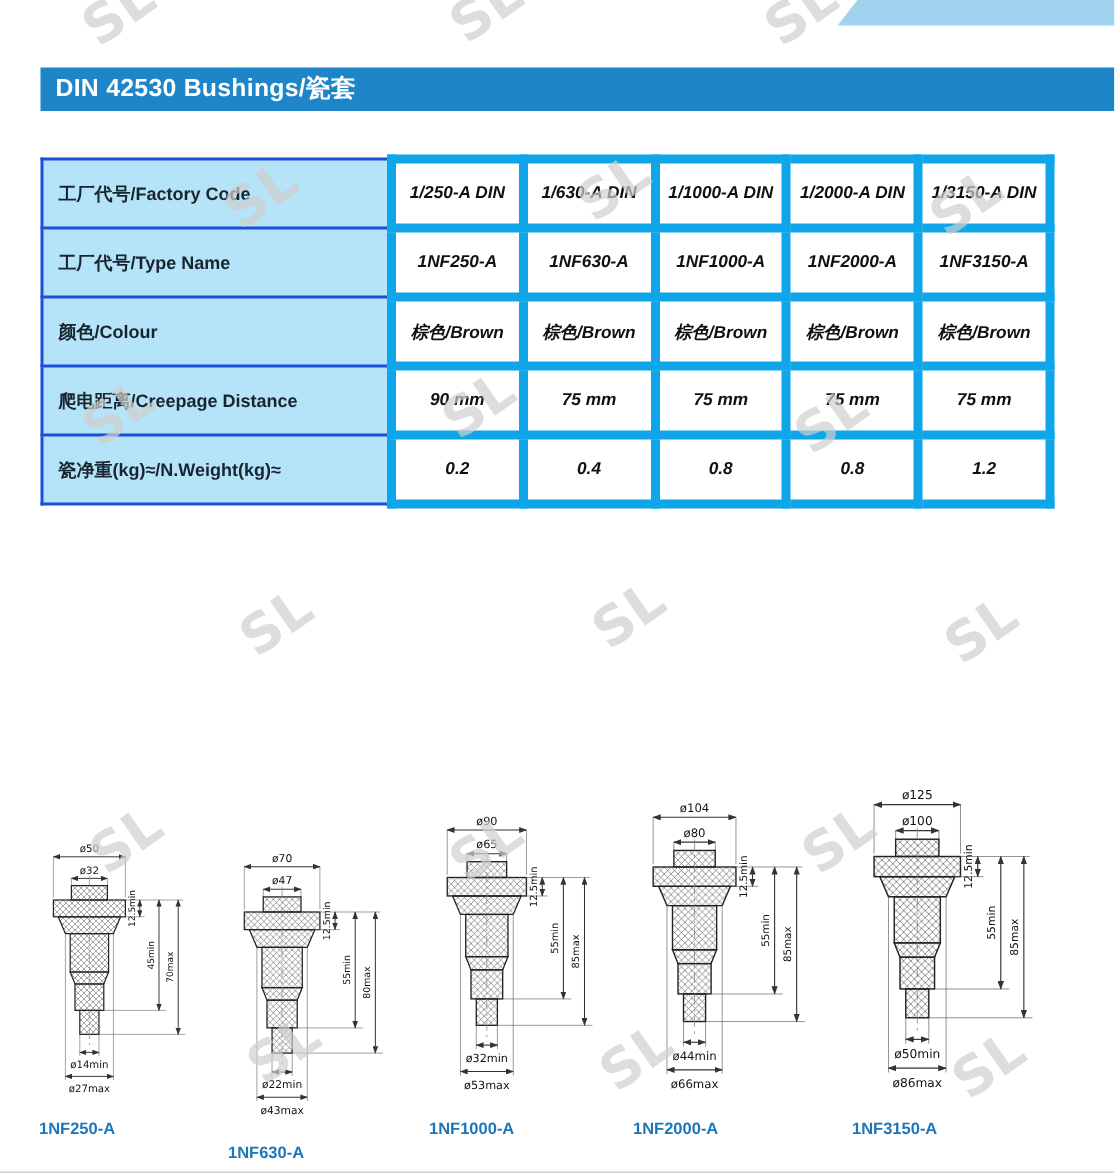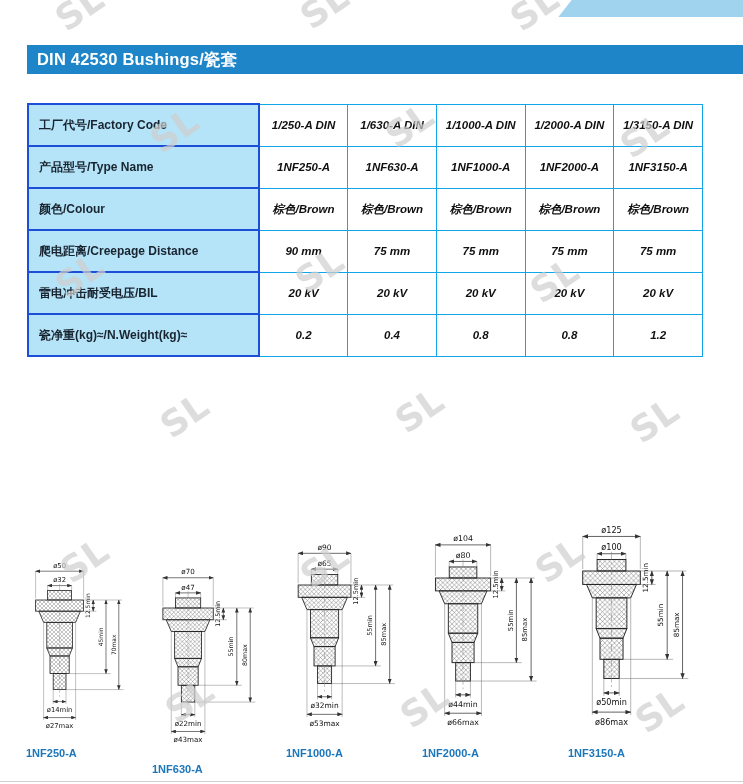--- a/index.html
+++ b/index.html
@@ -17,21 +17,21 @@
   .header{position:absolute;left:27px;top:18px;right:0;height:29px;background:#1e86c8;z-index:2;margin-top:27px;}
   .header-title{color:#fff;font-weight:bold;font-size:16.5px;line-height:29px;padding-left:10px;
                 letter-spacing:.2px;}
 
   
   .spec{position:absolute;left:27px;top:103px;width:676px;border-collapse:collapse;
         table-layout:fixed;z-index:2;}
   .spec td{height:38px;vertical-align:middle;}
   .lbl{width:218px;background:#b5e3f7;border:2px solid #1d4ed8;font-weight:bold;font-size:12px;
        color:#182430;padding-left:10px;}
-  .val{border:1px solid #0ea5e9;background:#fff;text-align:center;font-style:italic;
+  .val{border:6px solid #0ea5e9;background:#fff;text-align:center;font-style:italic;
        font-weight:bold;font-size:11.5px;color:#101010;}
 
   
   .draw{position:absolute;z-index:2;}
   .draw svg{display:block;width:100%;height:auto;aspect-ratio:150/228;}
   .dname{color:#1b76ba;font-weight:bold;font-size:11px;margin-top:5px;padding-left:16px;}
   .dt{font-size:8.5px;fill:#111;font-family:"DejaVu Sans",sans-serif;}
   .dtv{font-size:7.5px;fill:#111;font-family:"DejaVu Sans",sans-serif;}
   .dim{stroke:#333;stroke-width:.8;}
   .ext{stroke:#666;stroke-width:.5;}
@@ -83,21 +83,21 @@
     <tbody>
       <tr>
         <td class="lbl">工厂代号/Factory Code</td>
         <td class="val">1/250-A DIN</td>
         <td class="val">1/630-A DIN</td>
         <td class="val">1/1000-A DIN</td>
         <td class="val">1/2000-A DIN</td>
         <td class="val">1/3150-A DIN</td>
       </tr>
       <tr>
-        <td class="lbl">产品型号/Type Name</td>
+        <td class="lbl">工厂代号/Type Name</td>
         <td class="val">1NF250-A</td>
         <td class="val">1NF630-A</td>
         <td class="val">1NF1000-A</td>
         <td class="val">1NF2000-A</td>
         <td class="val">1NF3150-A</td>
       </tr>
       <tr>
         <td class="lbl">颜色/Colour</td>
         <td class="val">棕色/Brown</td>
         <td class="val">棕色/Brown</td>
@@ -107,28 +107,20 @@
       </tr>
       <tr>
         <td class="lbl">爬电距离/Creepage Distance</td>
         <td class="val">90 mm</td>
         <td class="val">75 mm</td>
         <td class="val">75 mm</td>
         <td class="val">75 mm</td>
         <td class="val">75 mm</td>
       </tr>
       <tr>
-        <td class="lbl">雷电冲击耐受电压/BIL</td>
-        <td class="val">20 kV</td>
-        <td class="val">20 kV</td>
-        <td class="val">20 kV</td>
-        <td class="val">20 kV</td>
-        <td class="val">20 kV</td>
-      </tr>
-      <tr>
         <td class="lbl">瓷净重(kg)≈/N.Weight(kg)≈</td>
         <td class="val">0.2</td>
         <td class="val">0.4</td>
         <td class="val">0.8</td>
         <td class="val">0.8</td>
         <td class="val">1.2</td>
       </tr>
     </tbody>
   </table>
 

